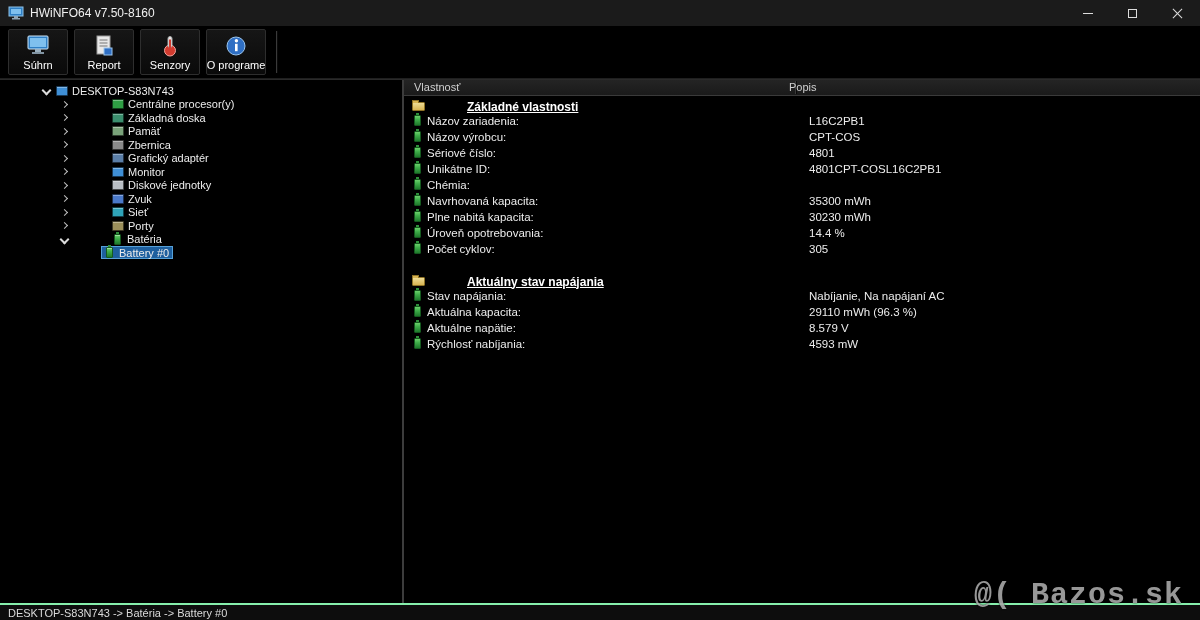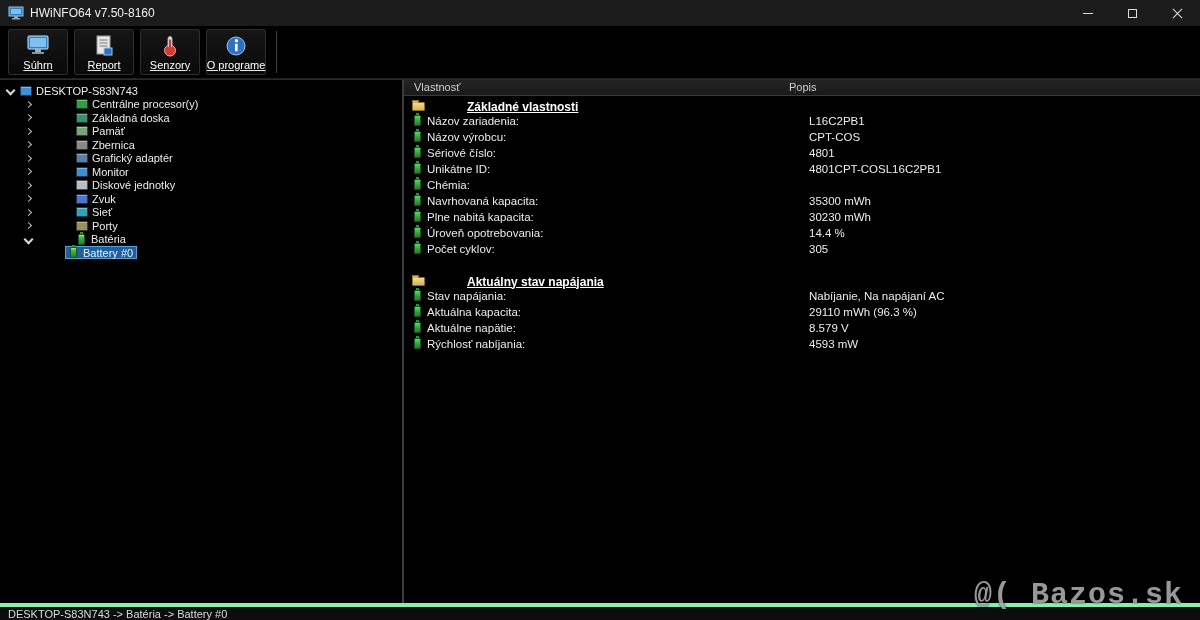--- a/index.html
+++ b/index.html
@@ -16,28 +16,28 @@
   .min-glyph { width:10px; height:1px; background:#ddd; }
   .max-glyph { width:9px; height:9px; border:1px solid #ddd; }
   .close-glyph { position:relative; width:11px; height:11px; }
   .close-glyph::before,.close-glyph::after { content:''; position:absolute; left:-1px; top:5px; width:13px; height:1px; background:#ddd; }
   .close-glyph::before { transform:rotate(45deg); }
   .close-glyph::after { transform:rotate(-45deg); }
 
   
   .toolbar { height:53px; background:#000; display:flex; align-items:center; padding-left:8px; flex:0 0 auto; border-bottom:1px solid #1f1f1f; }
   .tb-btn { width:60px; height:46px; margin-right:6px; display:flex; flex-direction:column; align-items:center; justify-content:center;
-            background:linear-gradient(#161616,#0a0a0a); border:1px solid #2e2e2e; border-radius:2px; cursor:default;text-decoration:underline; }
+            background:linear-gradient(#161616,#0a0a0a); border:1px solid #2e2e2e; border-radius:2px; cursor:default; }
   .tb-icon { height:24px; display:flex; align-items:center; }
   .tb-label { font-size:11px; color:#fff; margin-top:1px; white-space:nowrap; }
   .tb-sep { width:1px; height:42px; background:#3a3a3a; margin-left:4px; box-shadow:1px 0 0 #0a0a0a; }
 
   
   .main { flex:1 1 auto; display:flex; min-height:0; border-top:1px solid #2a2a2a; }
-  .tree-panel { width:404px; flex:0 0 404px; background:#000; border-right:2px solid #3c3c3c; padding-top:4px; overflow:hidden; }
+  .tree-panel { width:404px; flex:0 0 404px; background:#000; border-right:2px solid #3c3c3c; padding-top:4px; overflow:hidden;padding-left:36px; }
   .right-panel { flex:1 1 auto; background:#000; position:relative; overflow:hidden; }
 
   
   .tree-row { height:13.5px; display:flex; align-items:center; font-size:11px; color:#ececec; white-space:nowrap; cursor:default; }
   .tree-row.lvl0 { padding-left:4px; }
   .tree-row.lvl1 { padding-left:22px;gap:38px; }
   .tree-row.lvl2 { padding-left:52px; }
   .chev { width:13px; height:12px; position:relative; flex:0 0 13px; }
   .chev.collapsed::before { content:''; position:absolute; left:4px; top:3.5px; width:4px; height:4px;
                             border-right:1px solid #c0c0c0; border-top:1px solid #c0c0c0; transform:rotate(45deg); }
@@ -78,21 +78,21 @@
                  background:var(--folder-yellow); border:1px solid #8f7326; border-bottom:none; }
   .prop-row { height:16px; position:relative; display:flex; align-items:flex-start; padding-left:10px; font-size:11.5px; }
   .bat { width:7px; height:11px; flex:0 0 7px; background:linear-gradient(#6bd06b,var(--bat-green) 40%,#1f7a2c);
          border:1px solid #155a1f; position:relative; margin-right:6px; border-radius:1px; }
   .bat::before { content:''; position:absolute; top:-3px; left:1px; width:3px; height:2px; background:#2e8f3a; }
   .prop-label { color:#ececec; white-space:nowrap; }
   .prop-value { position:absolute; left:405px; color:#ececec; white-space:nowrap; }
   .section-spacer { height:14px; }
 
   
-  .statusbar { height:17px; flex:0 0 auto; background:#0d0d0d; border-top:4px solid #86efac; display:flex; align-items:center;
+  .statusbar { height:17px; flex:0 0 auto; background:#0d0d0d; border-top:2px solid #86efac; display:flex; align-items:center;
                padding-left:8px; font-size:11px; color:#dadada; }
 
   
   .watermark { position:absolute; right:17px; bottom:8px; font-size:30px; font-weight:bold; color:#a8a8a8; opacity:.9;
                letter-spacing:1px; z-index:50; pointer-events:none; text-shadow:0 0 2px #000;font-family:Liberation Mono, monospace; }
 </style>
 </head>
 <body>
 
 <div class="window">

